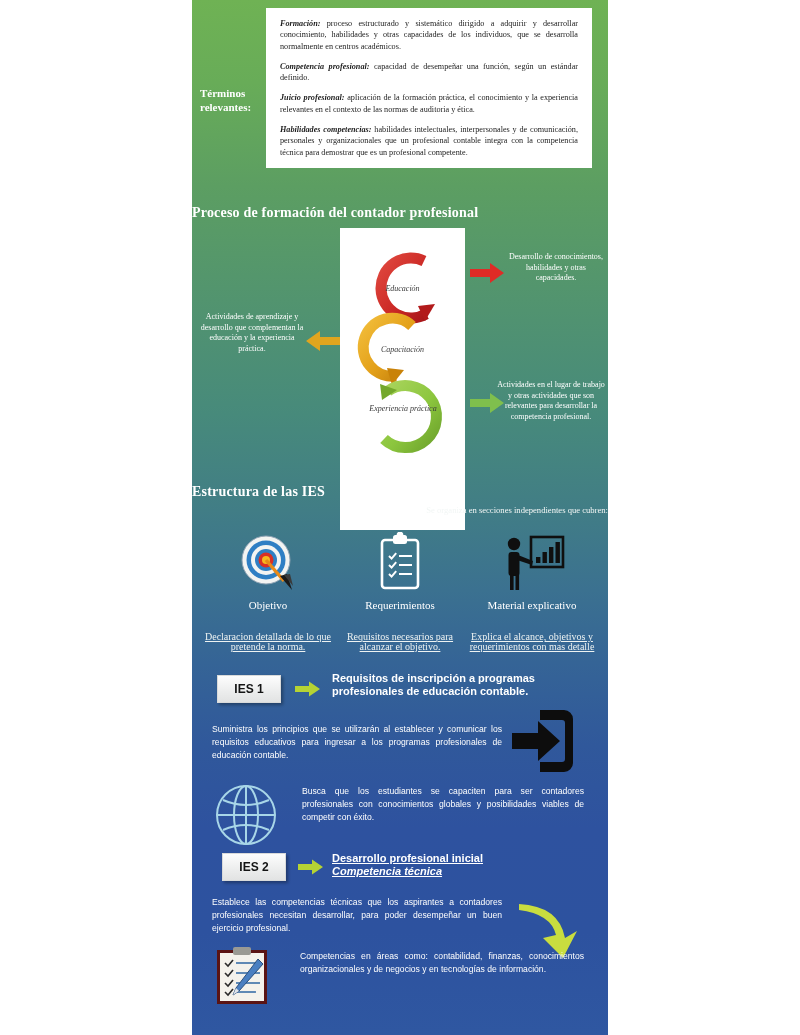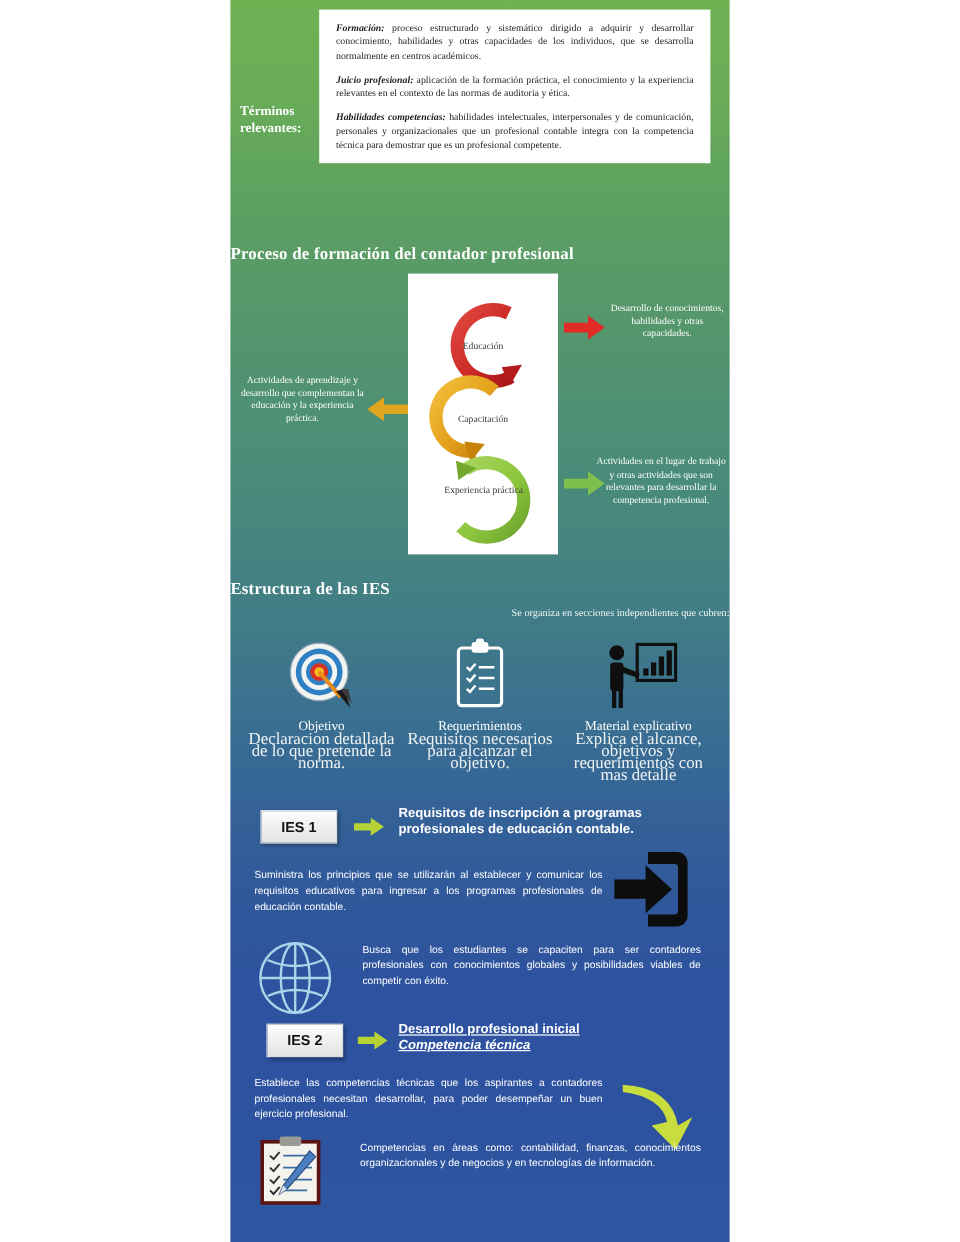--- a/index.html
+++ b/index.html
@@ -61,22 +61,23 @@
     font-weight:bold;font-size:14px;letter-spacing:.2px;
   }
   .sec-sub{
     position:absolute;width:416px;text-align:right;
     color:#f2f6f5;font-family:"Liberation Serif", serif;
     font-size:8.6px;
   }
 
   
   .cycle-card{
-    position:absolute;left:148px;top:228px;width:125px;height:234px;
+    position:absolute;left:148px;top:228px;width:125px;height:302px;
     background:#ffffff;
+    font-style:italic;
   }
   .cycle-card svg{display:block;}
   .cyc-label{
     position:absolute;color:#3a3a3a;font-family:"Liberation Serif", serif;
     font-size:8px;text-align:center;line-height:9.5px;
   }
 
   .callout{
     position:absolute;color:#ffffff;
     font-family:"Liberation Serif", serif;
@@ -85,21 +86,21 @@
 
   
   .struct-col{position:absolute;top:530px;width:128px;text-align:center;}
   .struct-icon{height:62px;display:flex;align-items:flex-end;justify-content:center;}
   .struct-name{
     color:#ffffff;font-family:"Liberation Serif", serif;
     font-size:11px;margin-top:7px;
   }
   .struct-desc{
     color:#eef3f2;font-family:"Liberation Serif", serif;
-    font-size:14px;line-height:10px;margin-top:1px;
+    font-size:10px;line-height:10px;margin-top:21px;text-decoration:underline;
   }
 
   
   .ies-badge{
     position:absolute;
     background:linear-gradient(180deg,#fdfdfd 0%,#eceded 60%,#e2e3e3 100%);
     border:1px solid #d9dada;
     box-shadow:2px 2px 3px rgba(0,0,0,.32);
     width:62px;height:26px;
     display:flex;align-items:center;justify-content:center;
@@ -121,20 +122,23 @@
 </head>
 <body>
 
 <div id="poster">
 
   <div class="terms-wrap">
     <div class="terms-label">Términos relevantes:</div>
     <div class="terms-box">
       <p>
         <span class="tt">Formación:</span><span> proceso estructurado y sistemático dirigido a adquirir y desarrollar conocimiento, habilidades y otras capacidades de los individuos, que se desarrolla normalmente en centros académicos.</span>
+      </p>
+      <p>
+        <span class="tt">Competencia profesional:</span><span> capacidad de desempeñar una función, según un estándar definido.</span>
       </p>
       <p>
         <span class="tt">Juicio profesional:</span><span> aplicación de la formación práctica, el conocimiento y la experiencia relevantes en el contexto de las normas de auditoria y ética.</span>
       </p>
       <p>
         <span class="tt">Habilidades competencias:</span><span> habilidades intelectuales, interpersonales y de comunicación, personales y organizacionales que un profesional contable integra con la competencia técnica para demostrar que es un profesional competente.</span>
       </p>
     </div>
   </div>
 

